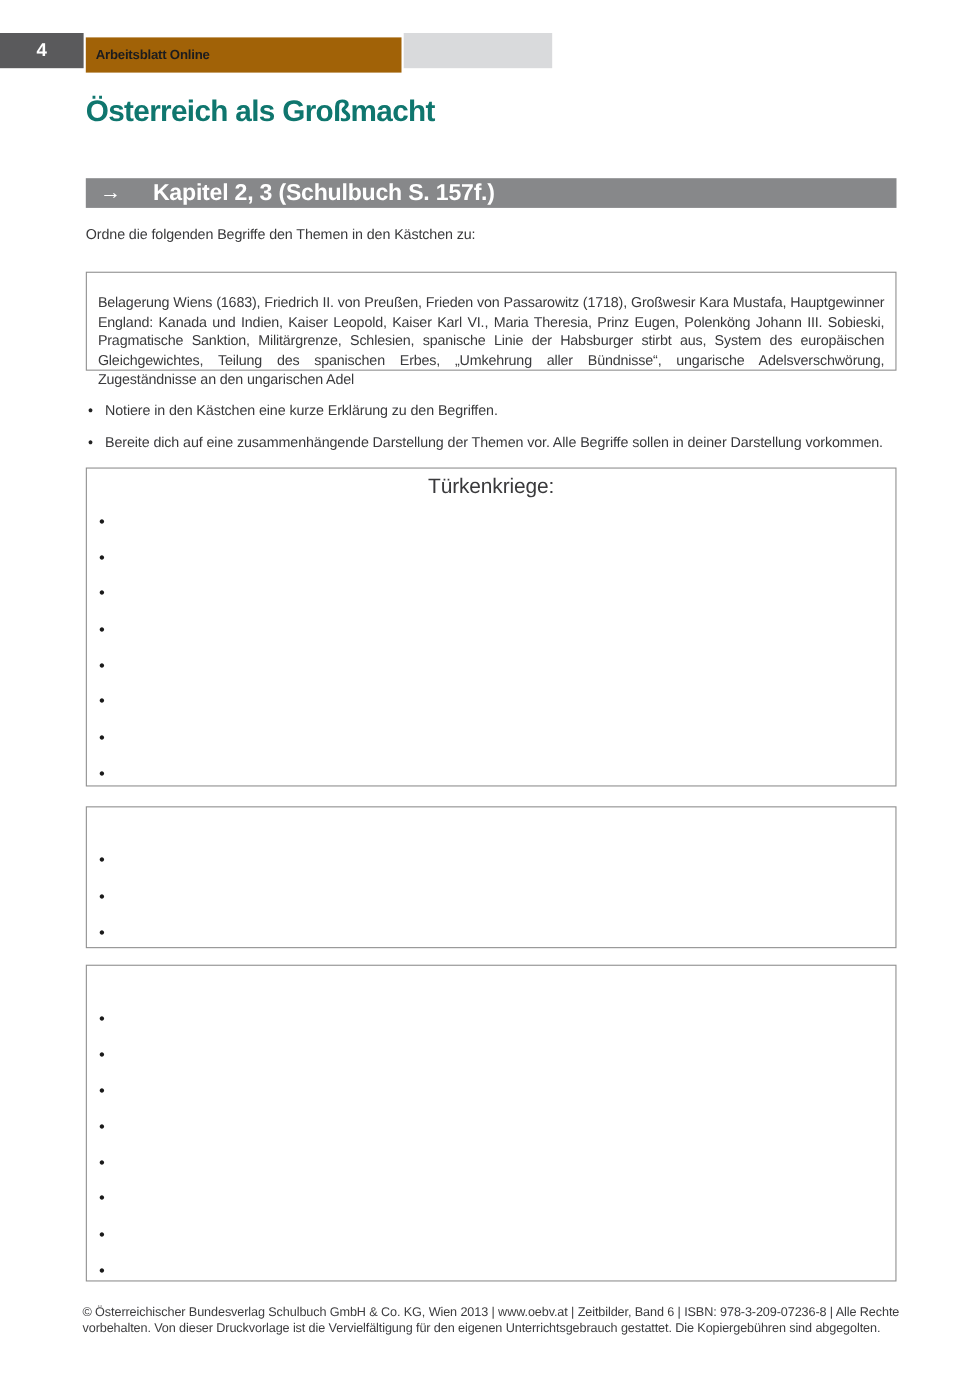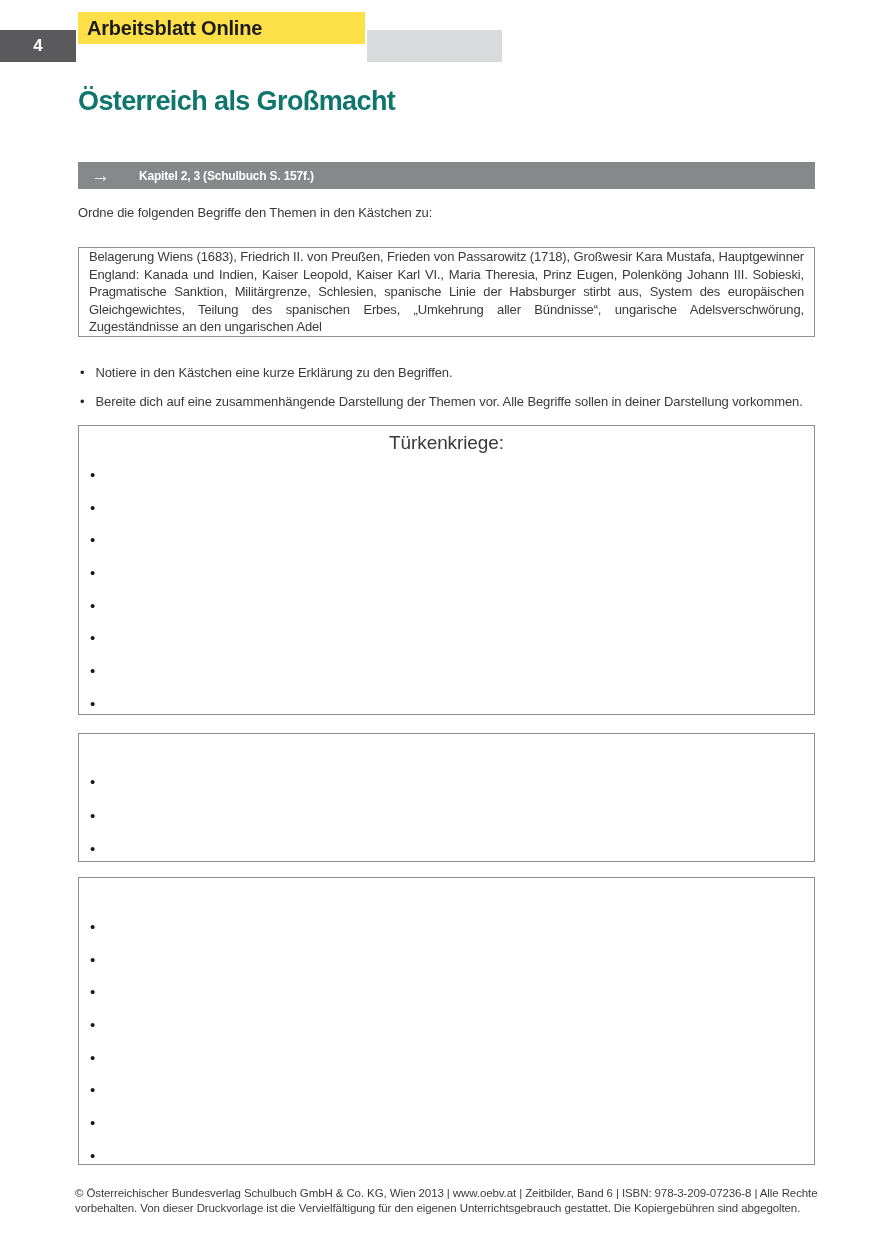--- a/index.html
+++ b/index.html
@@ -19,26 +19,26 @@
   
   .page-number-box {
     position: absolute; left: 0; top: 30px;
     width: 76px; height: 32px;
     background: #5a5a5c;
     color: #ffffff;
     font-size: 17px; font-weight: bold;
     display: flex; align-items: center; justify-content: center;
   }
   .header-bar {
-    position: absolute; left: 78px; top: 12px;
+    position: absolute; left: 78px; top: 34px;
     width: 287px; height: 32px;
-    background: #fde047;
+    background: #a16207;
     display: flex; align-items: center;
     box-sizing: border-box; padding-left: 9px;
-    font-size: 20px; font-weight: bold; color: #1c1c1e;
+    font-size: 12px; font-weight: bold; color: #1c1c1e;
     letter-spacing: -0.2px;
   }
   .header-bar-light {
     position: absolute; left: 367px; top: 30px;
     width: 135px; height: 32px;
     background: #d9dadc;
   }
 
   
   .doc-title {
@@ -55,36 +55,36 @@
     color: #ffffff;
     display: flex; align-items: center;
     box-sizing: border-box;
   }
   .banner-arrow {
     margin-left: 13px;
     font-size: 19px; font-weight: bold; line-height: 1;
   }
   .banner-label {
     margin-left: 29px;
-    font-size: 12px; font-weight: bold;
+    font-size: 21px; font-weight: bold;
     letter-spacing: -0.2px;
     text-align: center;
   }
 
   
   .task-intro {
     position: absolute; left: 78px; top: 205px;
     font-size: 13px; letter-spacing: -0.1px;
   }
   .terms-box {
     position: absolute; left: 78px; top: 247px;
     width: 737px; height: 90px;
     border: 1px solid #8f8f8f;
     box-sizing: border-box;
-    padding: 0 10px;
+    padding: 18px 10px;
     font-size: 13px; line-height: 17.6px;
     text-align: justify;
     letter-spacing: -0.15px;
   }
 
   .task-bullet {
     position: absolute; left: 80px;
     font-size: 13px; letter-spacing: -0.1px;
     display: flex; align-items: baseline;
   }

